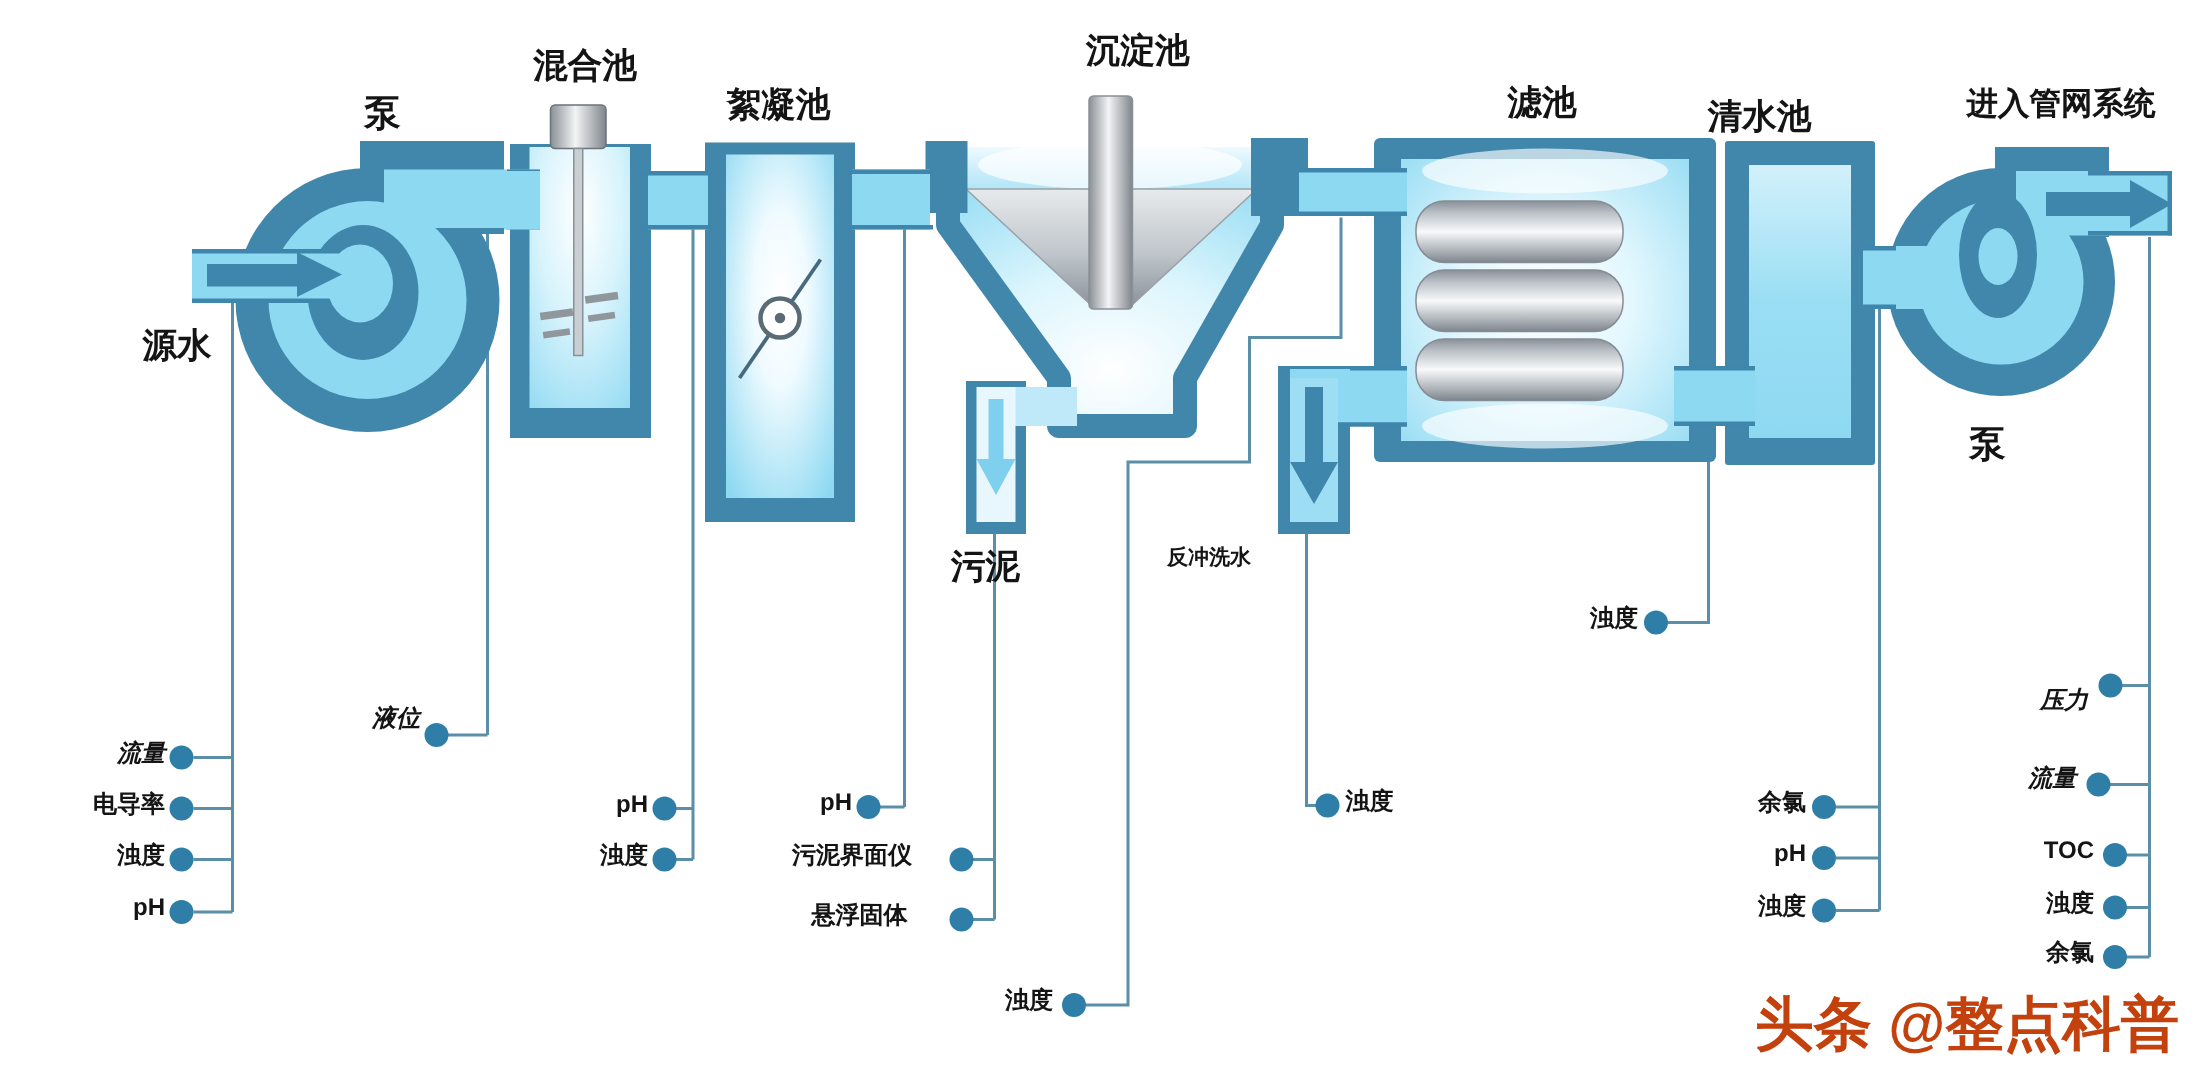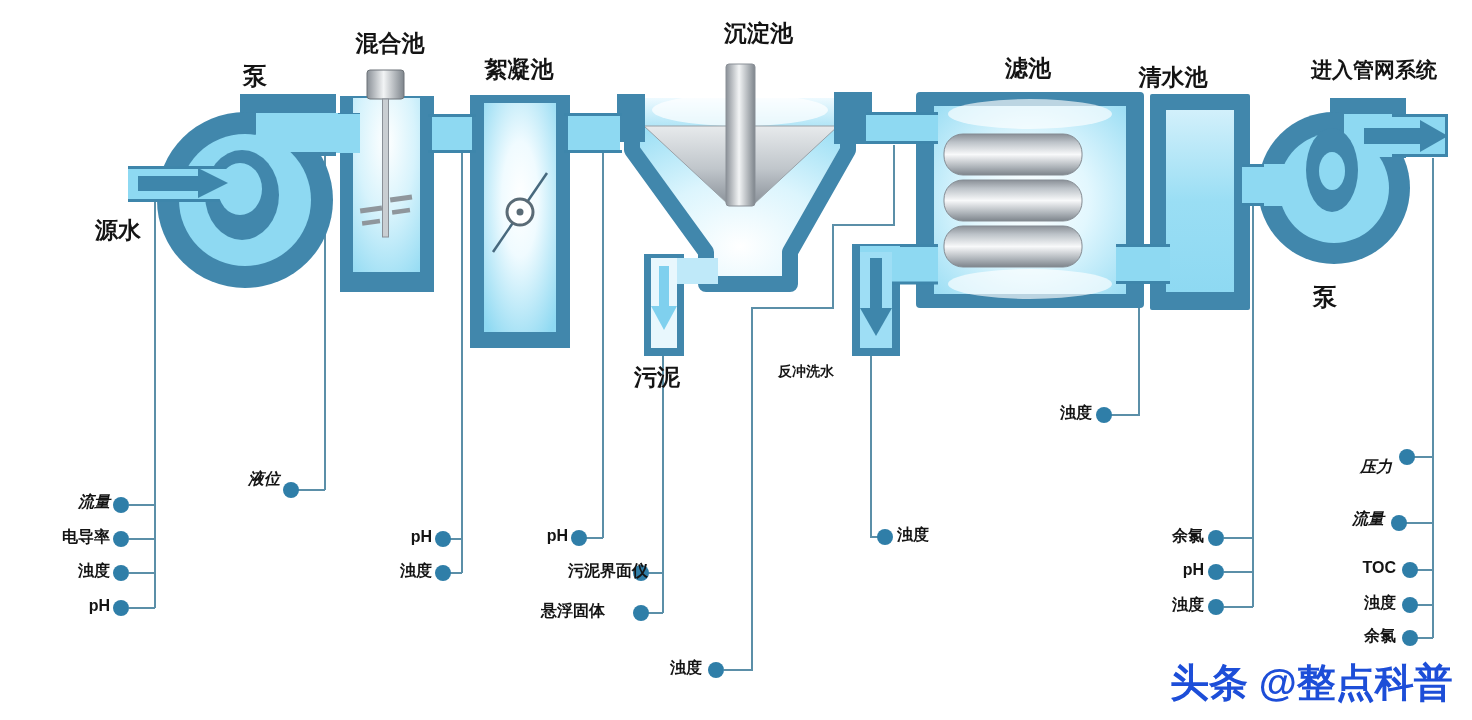--- a/index.html
+++ b/index.html
@@ -6,21 +6,21 @@
   #stage{position:relative;width:1472px;height:720px;background:#ffffff;overflow:hidden;
          font-family:"Liberation Sans","DejaVu Sans",sans-serif;}
   #diagram{position:absolute;left:0;top:0;}
   .lbl{position:absolute;font-weight:bold;color:#141414;line-height:1.15;white-space:nowrap;}
   .stage-lbl{font-size:23px;}
   .sensor-lbl{font-size:16px;}
   .script{font-family:"DejaVu Serif","Liberation Serif",serif;font-style:italic;font-weight:600;}
   .right{text-align:right;}
   .center{text-align:center;}
   .watermark{position:absolute;left:1170px;top:656px;width:295px;font-size:39px;font-weight:bold;
-     color:#1d4ed8;letter-spacing:0px;white-space:nowrap;
+     color:#c2410c;letter-spacing:0px;white-space:nowrap;
      text-shadow:-2px -2px 0 #fff,2px -2px 0 #fff,-2px 2px 0 #fff,2px 2px 0 #fff,0 0 5px #fff;}
 </style>
 </head>
 <body>
 
 <div id="stage">
 
 <svg id="diagram" width="1472" height="720" viewBox="0 0 1472 720">
   <defs>
     <linearGradient id="metalH" x1="0" y1="0" x2="1" y2="0">
@@ -269,21 +269,21 @@
 <div class="lbl sensor-lbl right" style="left:28px;top:562px;width:82px;">浊度</div>
 <div class="lbl sensor-lbl right" style="left:28px;top:597px;width:82px;">pH</div>
 
 <div class="lbl sensor-lbl script right" style="left:200px;top:470px;width:80px;">液位</div>
 
 <div class="lbl sensor-lbl right" style="left:350px;top:528px;width:82px;">pH</div>
 <div class="lbl sensor-lbl right" style="left:350px;top:562px;width:82px;">浊度</div>
 
 <div class="lbl sensor-lbl right" style="left:488px;top:527px;width:80px;">pH</div>
 
-<div class="lbl sensor-lbl right" style="left:518px;top:562px;width:130px;">污泥界面仪</div>
+<div class="lbl sensor-lbl right" style="left:478px;top:562px;width:130px;">污泥界面仪</div>
 <div class="lbl sensor-lbl right" style="left:495px;top:602px;width:110px;">悬浮固体</div>
 
 <div class="lbl sensor-lbl right" style="left:638px;top:659px;width:64px;">浊度</div>
 
 <div class="lbl sensor-lbl" style="left:897px;top:526px;width:70px;">浊度</div>
 
 <div class="lbl sensor-lbl right" style="left:1028px;top:404px;width:64px;">浊度</div>
 
 <div class="lbl sensor-lbl right" style="left:1138px;top:527px;width:66px;">余氯</div>
 <div class="lbl sensor-lbl right" style="left:1138px;top:561px;width:66px;">pH</div>

